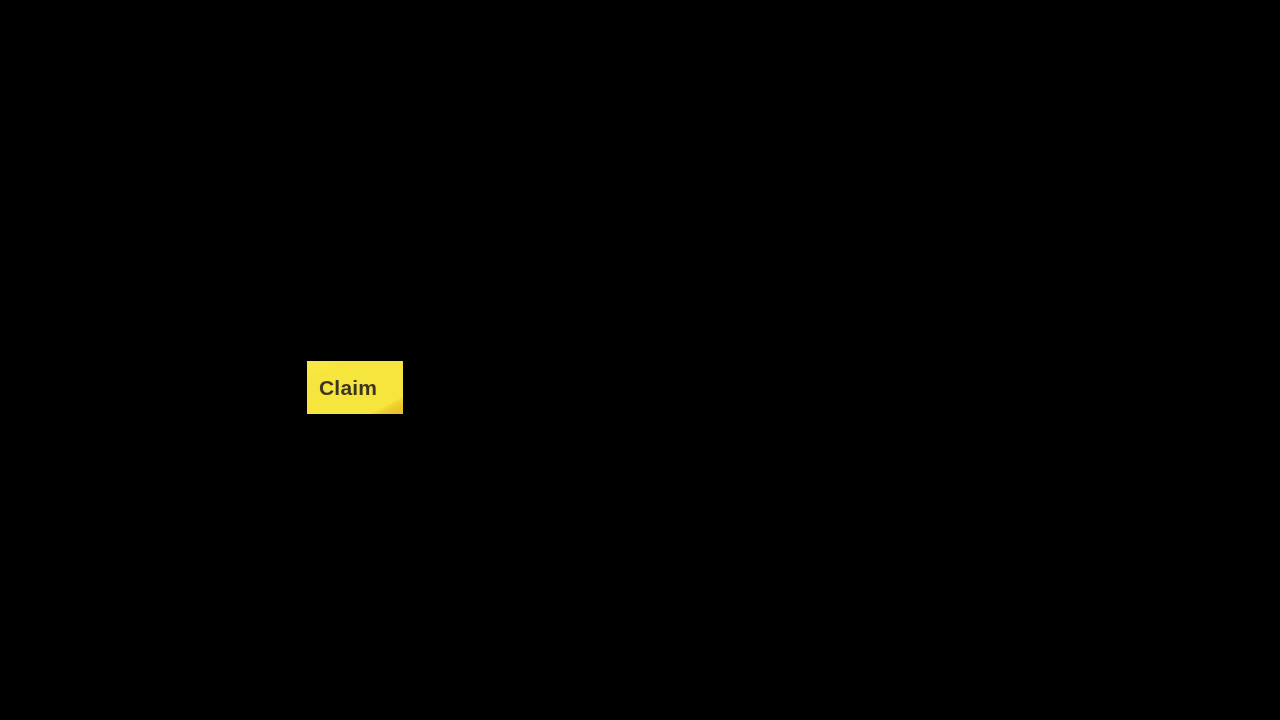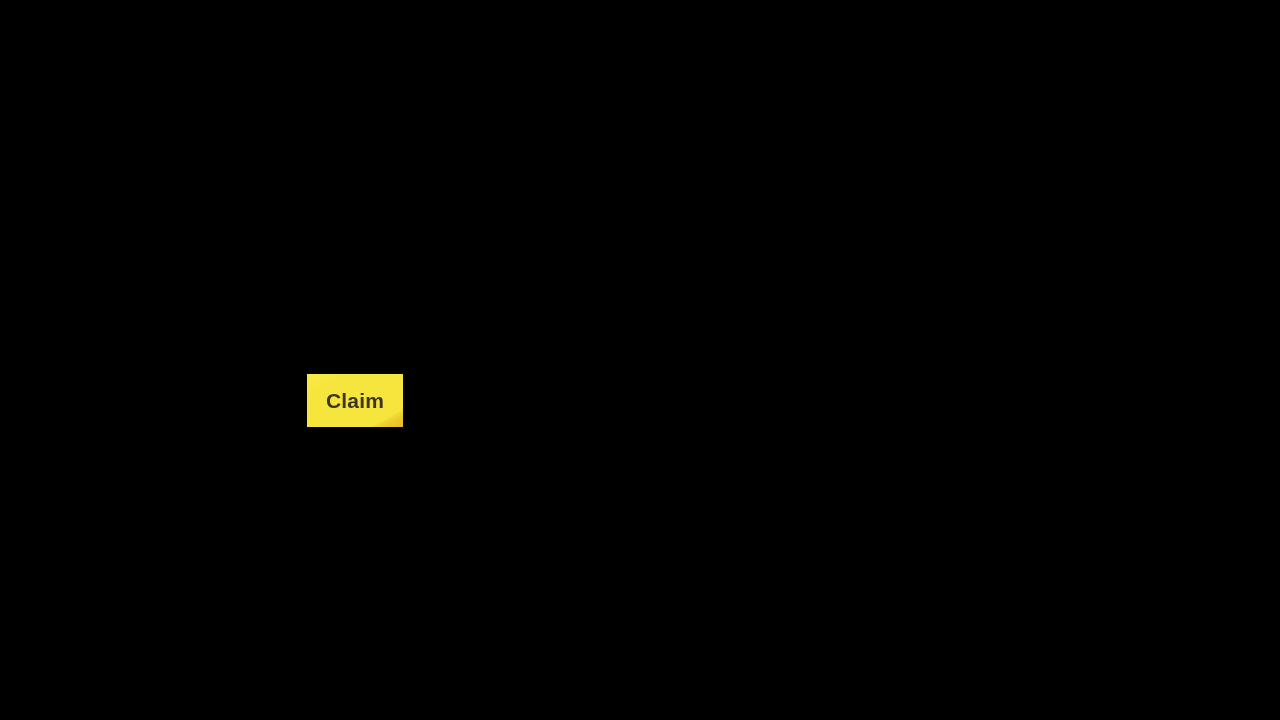--- a/index.html
+++ b/index.html
@@ -18,28 +18,27 @@
 
     .screen {
       position: absolute;
       inset: 0;
       background: #000000;
     }
 
     .claim-button {
       position: absolute;
       left: 307px;
-      top: 374px;
+      top: 361px;
       width: 96px;
       height: 53px;
       border: none;
       cursor: pointer;
       display: flex;
       align-items: center;
-      justify-content: center;
       
       background:
         linear-gradient(to top left,
           #eabc28 0%,
           #edc92e 10%,
           #f3dc36 16%,
           #f6e53c 16.5%,
           #f6e53c 78%,
           #f8ea48 100%);
       padding: 12px;

